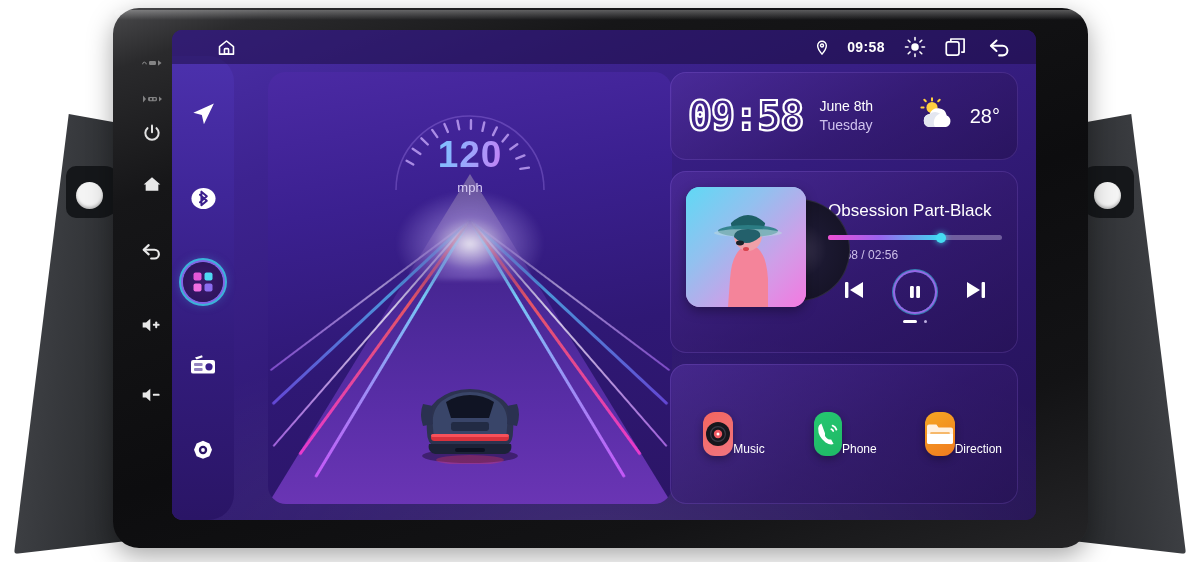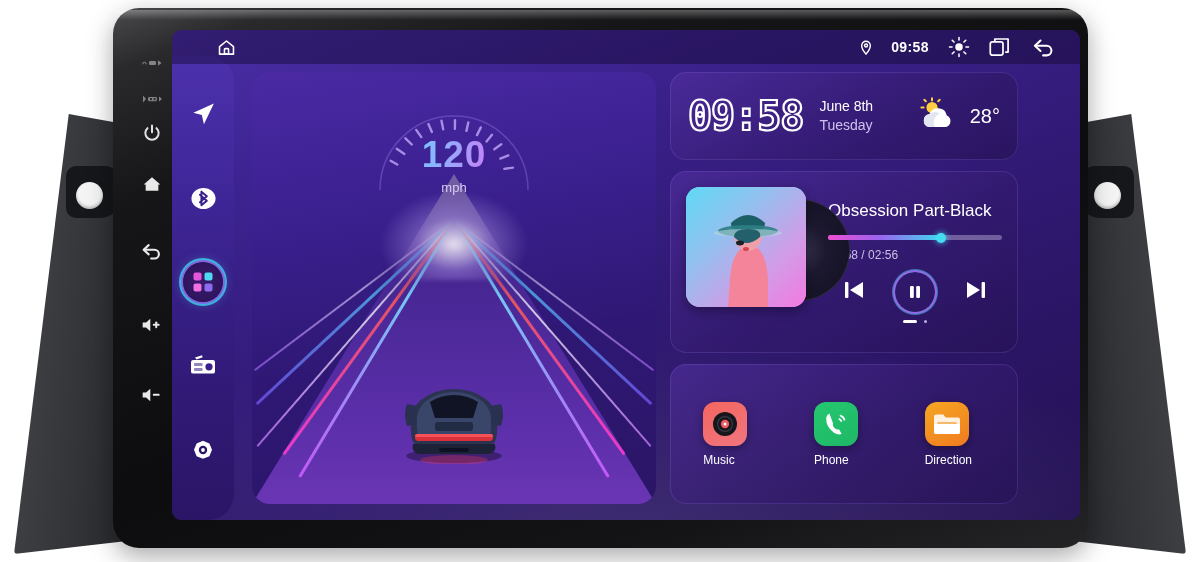--- a/index.html
+++ b/index.html
@@ -35,21 +35,21 @@
 
   
   .keys{position:absolute;left:0px;top:8px;width:60px;height:500px;}
   .key{position:absolute;left:24px;width:30px;height:26px;display:flex;align-items:center;justify-content:center;
     color:#d9d9d9;}
   .key svg{display:block;}
   .key.dim{opacity:.55;}
 
   
   .screen{position:absolute;left:59px;top:22px;width:864px;height:490px;border-radius:10px;overflow:hidden;
-    background:#2a1560;padding-left:44px;}
+    background:#2a1560;}
   .screen-bg{position:absolute;inset:0;
     background:
       radial-gradient(120% 80% at 50% 105%, rgba(255,255,255,.10) 0%, rgba(255,255,255,0) 55%),
       linear-gradient(160deg,#4b2fa8 0%, #3d2390 22%, #341c7d 45%, #2b1668 70%, #241254 100%);}
 
   
   .statusbar{position:absolute;left:0;right:0;top:0;height:34px;background:rgba(20,8,48,.45);
     display:flex;align-items:center;z-index:8;}
   .sb-home{margin-left:44px;display:flex;align-items:center;}
   .sb-right{margin-left:auto;margin-right:24px;display:flex;align-items:center;gap:19px;}
@@ -60,21 +60,21 @@
   .rail{position:absolute;left:0;top:26px;width:62px;bottom:0;
     background:linear-gradient(180deg,#4c31ad 0%,#3f2698 30%,#331c7d 62%,#2a1566 100%);
     border-radius:0 26px 26px 0;z-index:7;
     display:flex;flex-direction:column;align-items:center;padding-top:38px;box-sizing:border-box;}
   .rail-ic{width:40px;height:40px;display:flex;align-items:center;justify-content:center;color:#fff;margin-bottom:44px;}
   .rail-ic.active{border-radius:50%;
     background:radial-gradient(circle at 50% 50%, #3a1a6e 0%, #2a1255 100%);
     box-shadow:0 0 0 2px rgba(140,90,230,.9), 0 0 0 4px rgba(60,220,240,.75), 0 0 12px rgba(80,220,250,.5);}
 
   
-  .drive{position:absolute;left:80px;top:42px;width:404px;height:432px;border-radius:18px;overflow:hidden;
+  .drive{position:absolute;left:96px;top:42px;width:404px;height:432px;border-radius:18px;overflow:hidden;
     background:linear-gradient(170deg,#4b2aa4 0%,#3b2090 30%,#2f1875 62%,#2b1566 100%);}
   .road{position:absolute;left:0;right:0;bottom:0;height:330px;
     background:
       radial-gradient(60% 40% at 50% 0%, rgba(255,255,255,.30) 0%, rgba(255,255,255,0) 70%),
       linear-gradient(180deg,#3a1f7f 0%, #4a2897 40%, #5a2ea8 72%, #6a35b4 100%);
     clip-path:polygon(50% 0%, 50% 0%, 100% 100%, 0% 100%);}
   .vanish{position:absolute;left:50%;top:118px;width:150px;height:90px;transform:translateX(-50%);
     background:radial-gradient(ellipse at 50% 60%, rgba(255,255,255,.85) 0%, rgba(200,180,255,.35) 35%, rgba(255,255,255,0) 70%);
     filter:blur(2px);}
   .streak{position:absolute;left:50%;top:148px;transform-origin:top center;border-radius:2px;filter:blur(.4px);}
@@ -121,21 +121,21 @@
   .times{color:#cdbfe8;font-size:12px;margin-top:8px;}
   .ctrls{display:flex;align-items:center;justify-content:center;gap:30px;margin-top:10px;color:#fff;}
   .play{width:40px;height:40px;border-radius:50%;display:flex;align-items:center;justify-content:center;
     box-shadow:0 0 0 2px rgba(160,100,235,.9), 0 0 0 3px rgba(60,215,240,.55);}
   .dots{display:flex;align-items:center;justify-content:center;gap:7px;margin-top:8px;}
   .dot-a{width:14px;height:3px;border-radius:2px;background:#fff;}
   .dot-b{width:3px;height:3px;border-radius:50%;background:#bbaee0;}
 
   
   .card-dock{flex:1;display:flex;align-items:center;justify-content:space-around;padding:0 8px;box-sizing:border-box;}
-  .app{width:60px;display:flex;flex-direction:column;align-items:flex-start;}
+  .app{width:60px;display:flex;align-items:flex-end;}
   .app-ic{width:44px;height:44px;border-radius:12px;display:flex;align-items:center;justify-content:center;
     box-shadow:0 3px 8px rgba(0,0,0,.32);}
   .app-lb{color:#fff;font-size:12px;margin-top:7px;}
 </style>
 </head>
 <body>
 
 <div class="stage">
 
   <div class="bracket bracket-left">

